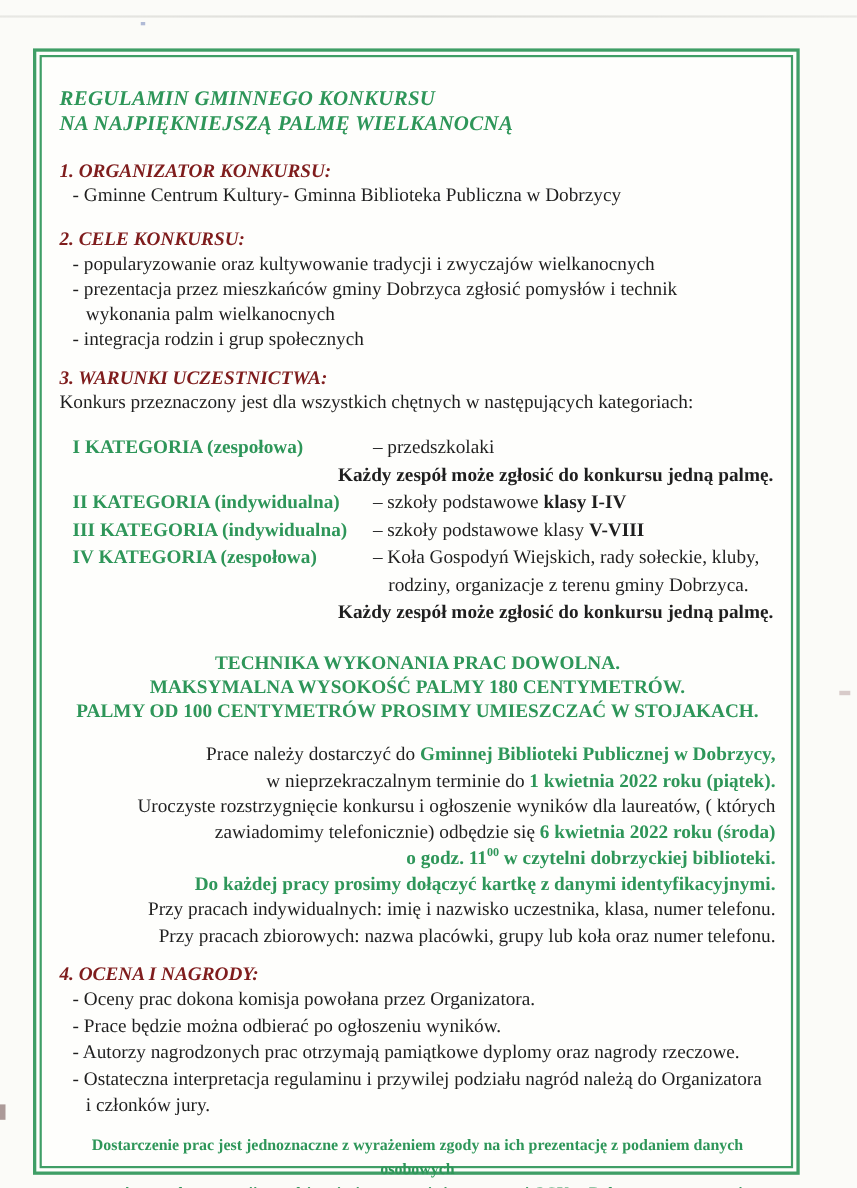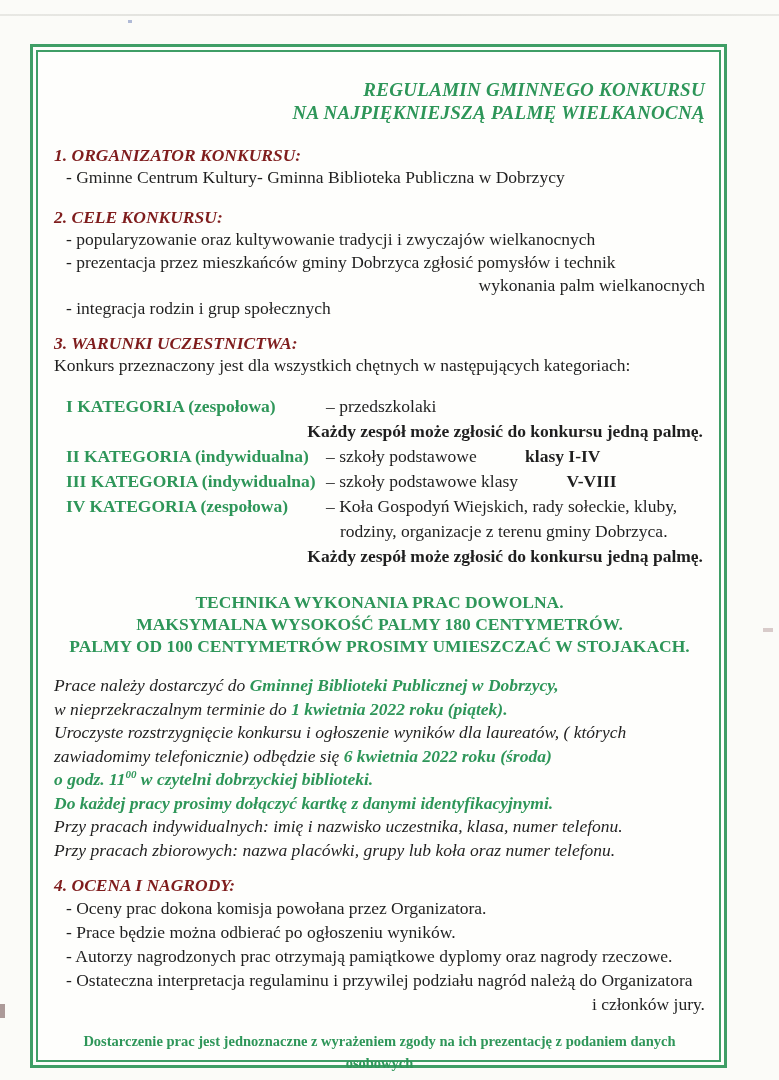--- a/index.html
+++ b/index.html
@@ -22,42 +22,42 @@
     border:3px solid #3f9e66;
     padding:3px;
     background:#fefefc;
   }
   .frame-inner {
     box-sizing:border-box; width:100%; height:100%;
     border:2px solid #3f9e66;
     padding:26px 14px 0 16px;
   }
 
-  .doc-title { text-align:right; color:#2e9659; font-weight:bold; font-style:italic;
+  .doc-title { text-align:left; color:#2e9659; font-weight:bold; font-style:italic;
     font-size:19px; line-height:23px; letter-spacing:.3px; margin-bottom:20px; }
 
   .sec-heading { color:#7f1d1d; font-weight:bold; font-style:italic;
     font-size:17.5px; line-height:22px; }
 
   .body-line { font-size:17.5px; line-height:23px; }
   .indent-1 { padding-left:12px; }
-  .indent-2 { padding-left:24px;text-align:right; }
+  .indent-2 { padding-left:24px; }
 
   .gap-s { height:12px; } .gap-m { height:17px; } .gap-l { height:22px; }
 
-  .cat-row { display:flex; font-size:17.5px; line-height:25px; }
+  .cat-row { display:flex; font-size:17.5px; line-height:25px;gap:13px; }
   .cat-label { flex:0 0 272px; color:#2e9659; font-weight:bold; padding-left:12px; box-sizing:border-box; }
   .cat-desc { flex:1; }
   .team-note { text-align:right; font-weight:bold; font-size:17.5px; line-height:25px; padding-right:2px; }
-  .b { font-weight:bold;margin-left:44px; }
+  .b { font-weight:bold; }
 
   .tech-block { text-align:center; color:#2e9659; font-weight:bold;
     font-size:17.5px; line-height:22px; }
 
-  .del-block { text-align:left; font-size:17.5px; line-height:23.5px;font-style:italic; }
+  .del-block { text-align:right; font-size:17.5px; line-height:23.5px; }
   .g { color:#2e9659; font-weight:bold; }
   .sup { font-size:11px; vertical-align:super; line-height:0;margin-top:36px; }
 
   .consent-block { text-align:center; color:#2e9659; font-weight:bold;
     font-size:14.5px; line-height:22px; margin-top:14px; }
 </style>
 </head>
 <body>
 
 <div class="scan-topline"></div>

